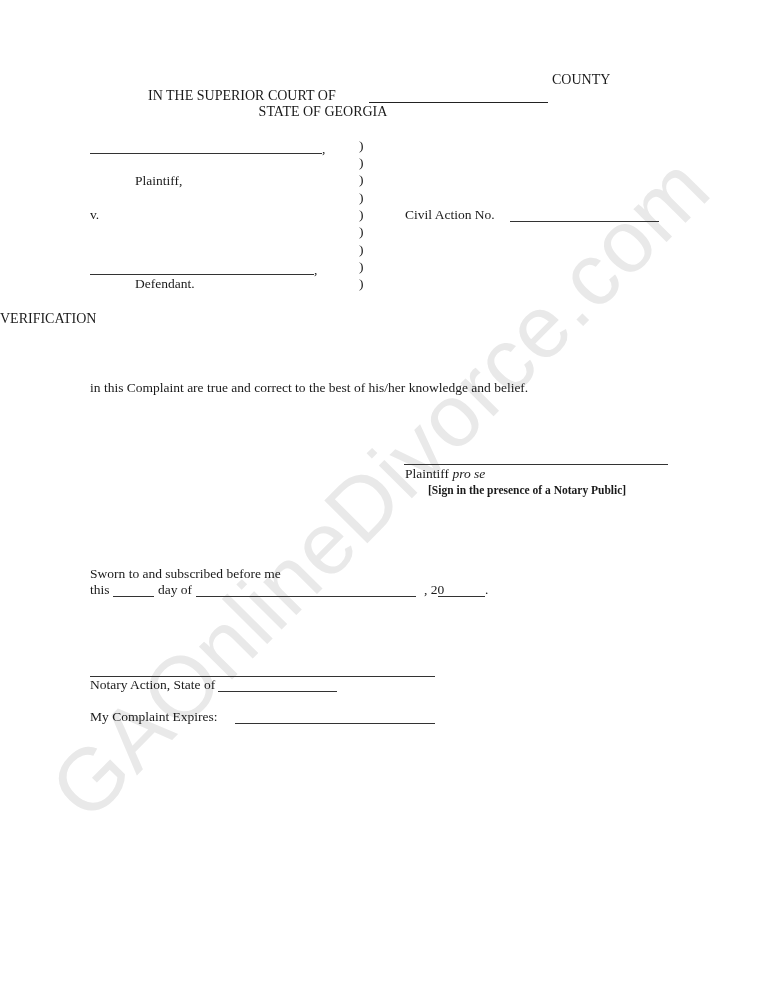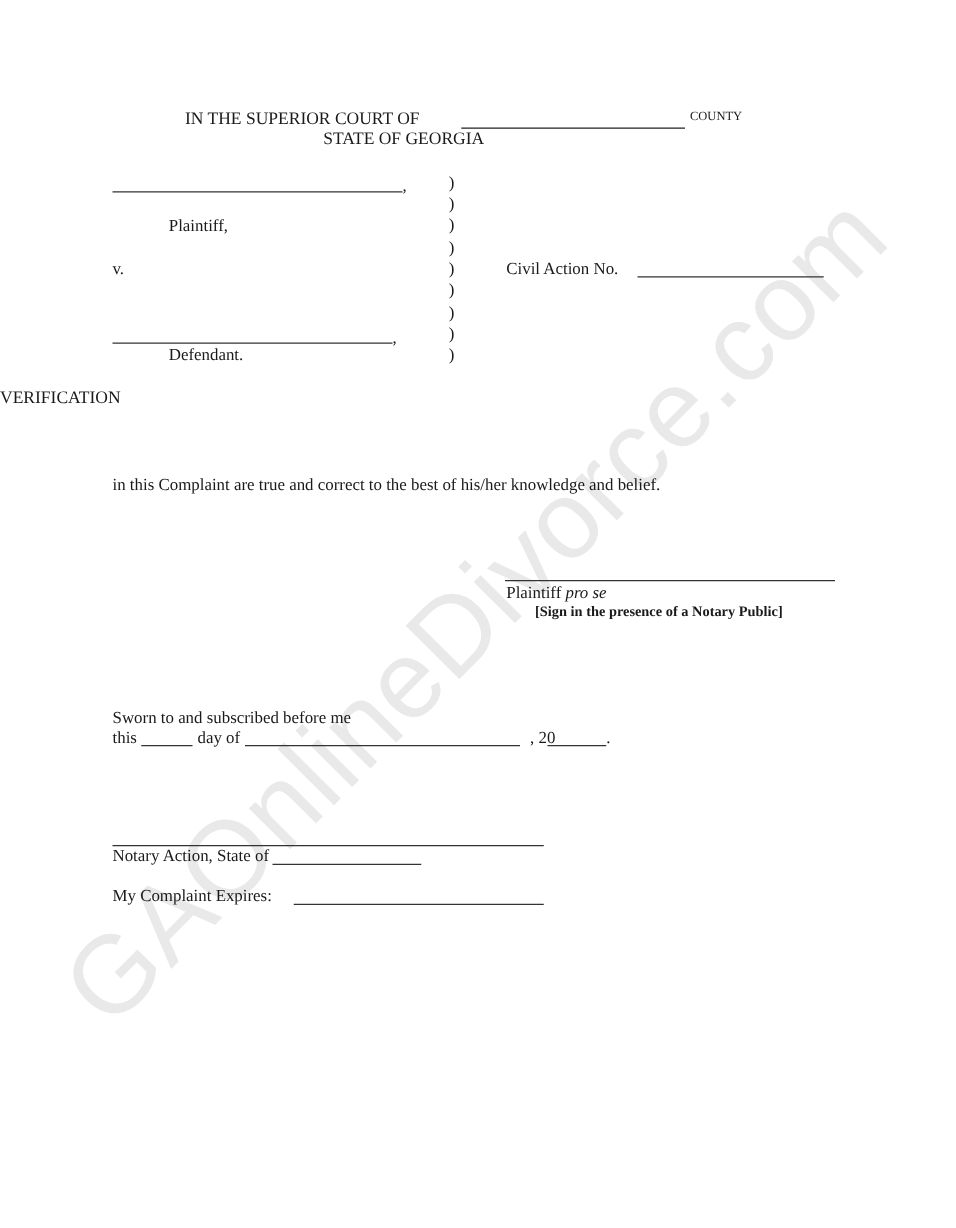--- a/index.html
+++ b/index.html
@@ -40,21 +40,21 @@
 <div class="page">
 
   <div class="watermark">GAOnlineDivorce.com</div>
 
   <div class="content">
 
     <div class="abs bold header1">
       <span>IN THE SUPERIOR COURT OF</span>
     </div>
     <div class="line" style="left:369px; top:102px; width:179px; border-top-color:#222;"></div>
-    <div class="abs bold" style="left:552px; top:88px; font-size:10px;">COUNTY</div>
+    <div class="abs bold" style="left:552px; top:72px; font-size:14px;">COUNTY</div>
     <div class="abs bold header2">STATE OF GEORGIA</div>
 
     <div class="line" style="left:90px; top:153px; width:232px;"></div>
     <div class="abs t13" style="left:322px; top:141px;">,</div>
     <div class="abs t13" style="left:135px; top:173px;">Plaintiff,</div>
 
     <div class="abs t13" style="left:90px; top:207px;">v.</div>
 
     <div class="line" style="left:90px; top:274px; width:224px;"></div>
     <div class="abs t13" style="left:314px; top:262px;">,</div>

